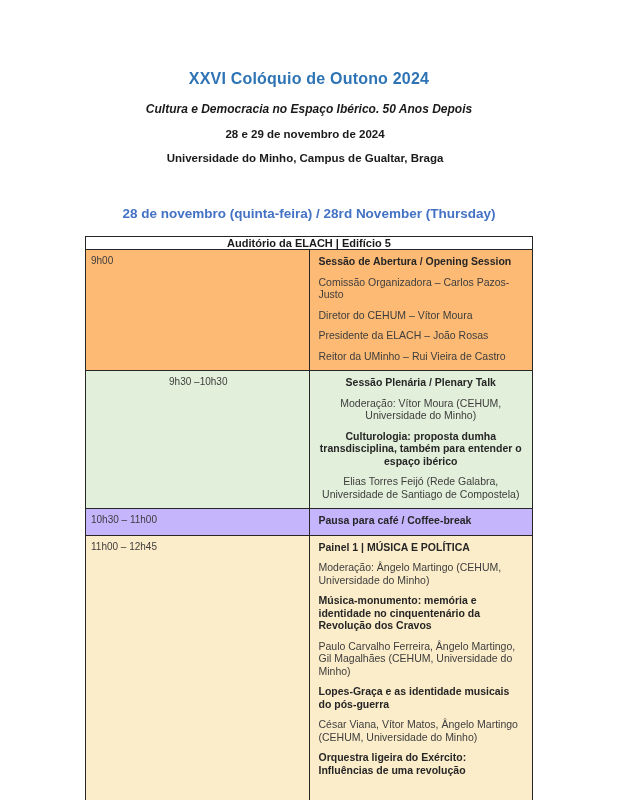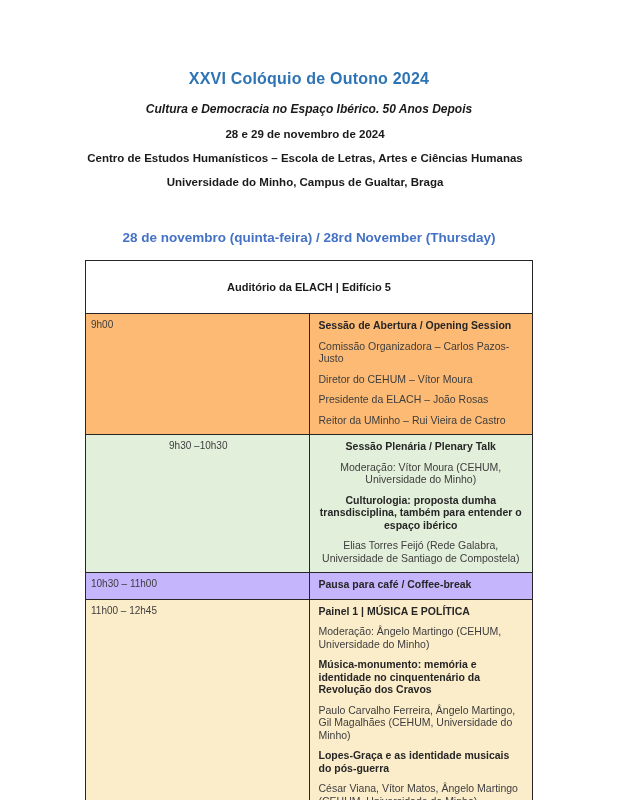--- a/index.html
+++ b/index.html
@@ -57,21 +57,21 @@
     border-collapse: collapse;
     table-layout: fixed;
     border: 1.5px solid #262626;
   }
   table.schedule th {
     border: 1px solid #262626;
     background: #ffffff;
     color: #1a1a1a;
     font-size: 11px;
     font-weight: bold;
-    padding: 20px 2px;
+    padding: 0 2px;
     text-align: center;
   }
   table.schedule td {
     border: 1px solid #262626;
     vertical-align: top;
   }
   td.time-cell {
     width: 72px;
     padding: 5px 3px 0 5px;
     font-size: 10px;
@@ -95,21 +95,20 @@
 </style>
 </head>
 <body>
 
 <div class="page">
 
   <header class="doc-header">
     <h1 class="doc-title">XXVI Colóquio de Outono 2024</h1>
     <p class="doc-subtitle">Cultura e Democracia no Espaço Ibérico. 50 Anos Depois</p>
     <p class="doc-line">28 e 29 de novembro de 2024</p>
-    <p class="doc-line">Centro de Estudos Humanísticos – Escola de Letras, Artes e Ciências Humanas</p>
     <p class="doc-line">Universidade do Minho, Campus de Gualtar, Braga</p>
   </header>
 
   <h2 class="day-heading">28 de novembro (quinta-feira) / 28rd November (Thursday)</h2>
 
   <table class="schedule">
     <thead>
       <tr>
         <th colspan="2">Auditório da ELACH | Edifício 5</th>
       </tr>

